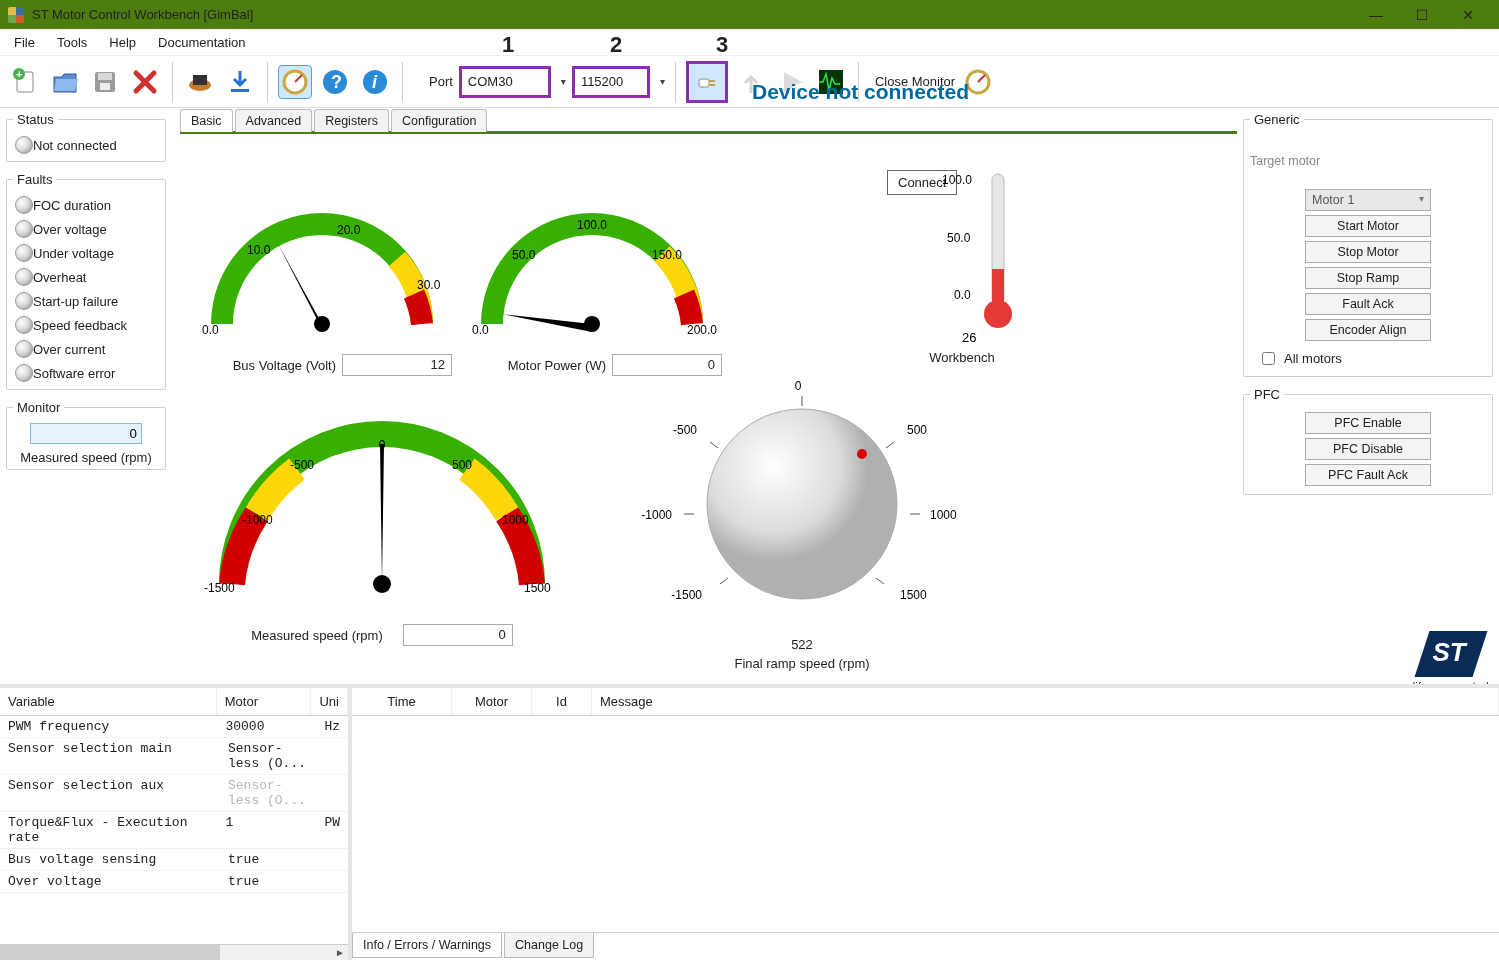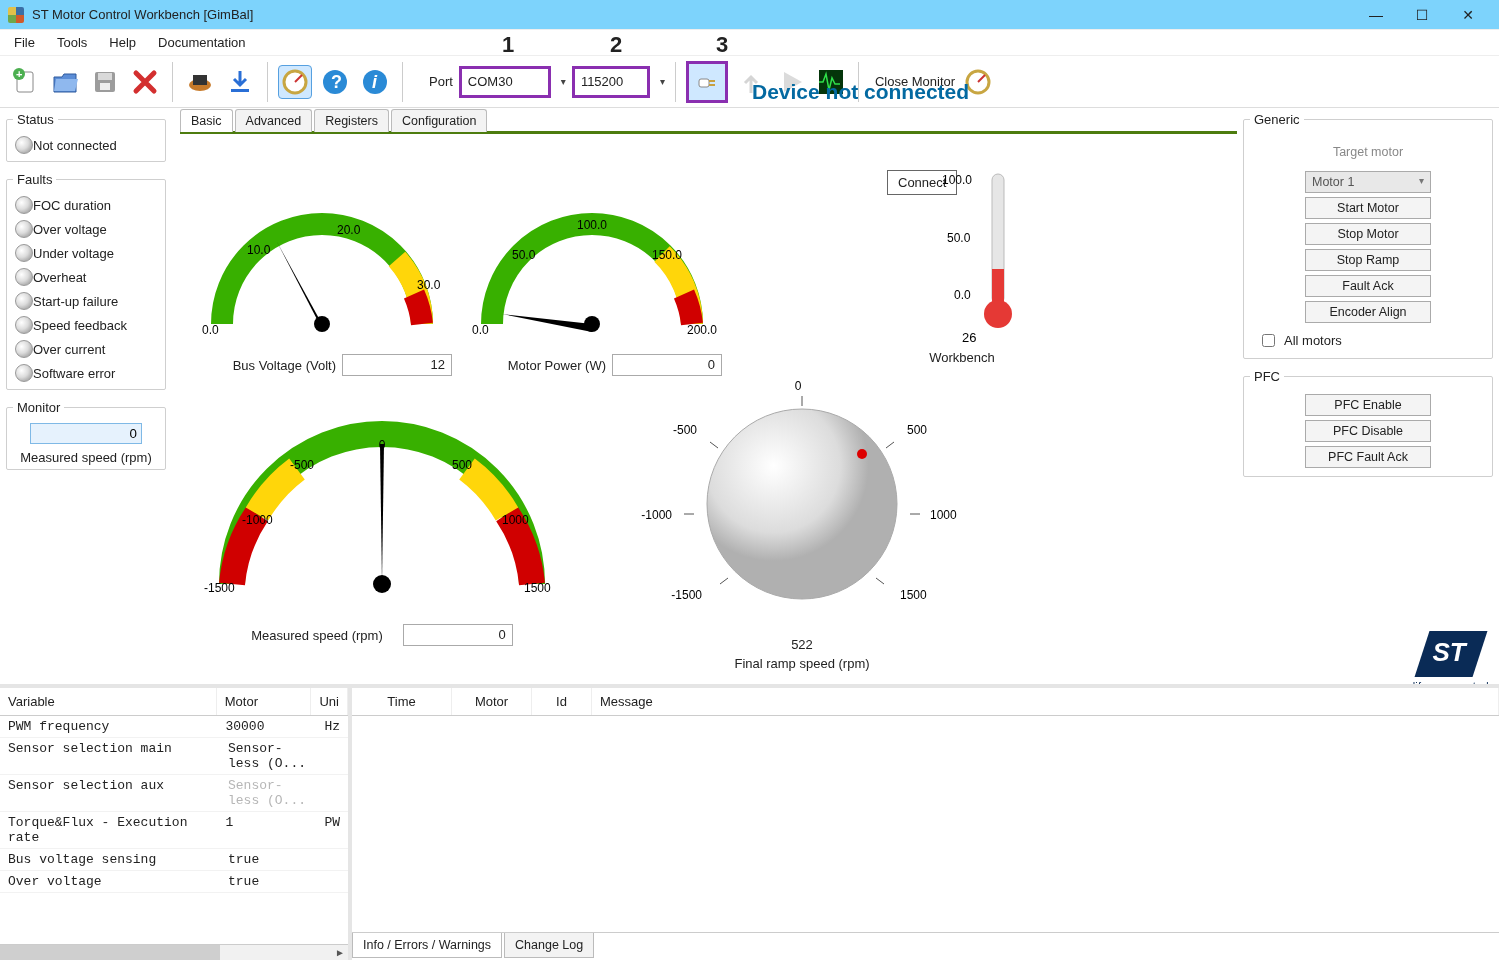--- a/index.html
+++ b/index.html
@@ -9,21 +9,21 @@
   font-size: 13px;
   background: #fff;
   color: #222;
   width: 1499px;
   height: 960px;
   overflow: hidden;
   position: relative;
 }
 .title-bar {
   height: 30px;
-  background: #7dd3fc;
+  background: #4d7c0f;
   display: flex;
   align-items: center;
   padding: 0 8px;
   border-bottom: 1px solid #eee;
 }
 .title-icon {
   width: 16px; height: 16px; margin-right: 8px;
   background: conic-gradient(#3a6ea5 0 90deg, #d05a2a 90deg 180deg, #6fa84a 180deg 270deg, #e0c04a 270deg 360deg);
   border-radius: 2px;
 }
@@ -451,21 +451,21 @@
             <div class="field" style="width:130px">522</div>
           </div>
         <div class="gauge-lbl" style="margin-top:4px;">Final ramp speed (rpm)</div>
       </div>
     </div>
   </div>
 
   <div class="side-right">
     <fieldset class="grp">
       <legend>Generic</legend>
-      <div style="text-align:center;color:#888;font-size:12.5px;margin:12px 0;">Target motor</div>
+      <div style="text-align:left;color:#888;font-size:12.5px;margin:21px 0;">Target motor</div>
       <div class="sel-box"><span>Motor 1</span></div>
       <div class="btn">Start Motor</div>
       <div class="btn">Stop Motor</div>
       <div class="btn">Stop Ramp</div>
       <div class="btn">Fault Ack</div>
       <div class="btn">Encoder Align</div>
       <div class="chk-row">
           <input type="checkbox" style="">
           <span>All motors</span>
         </div>

